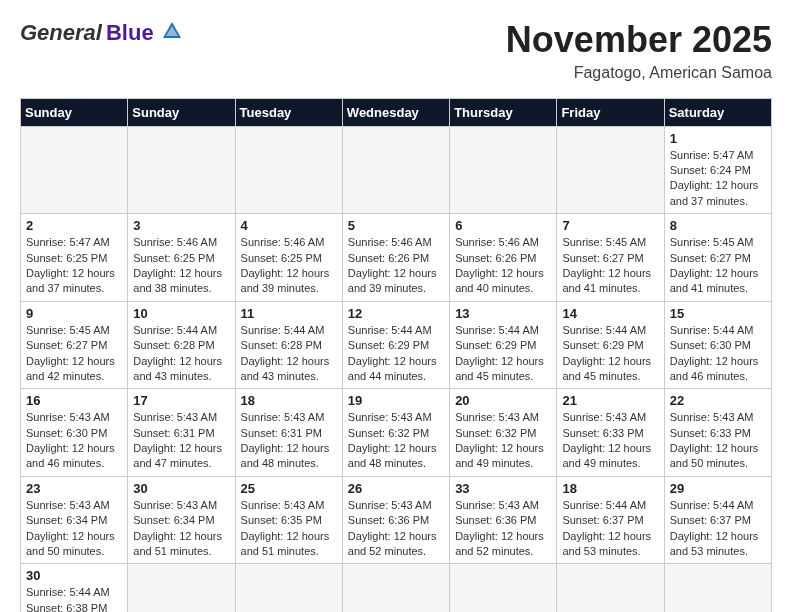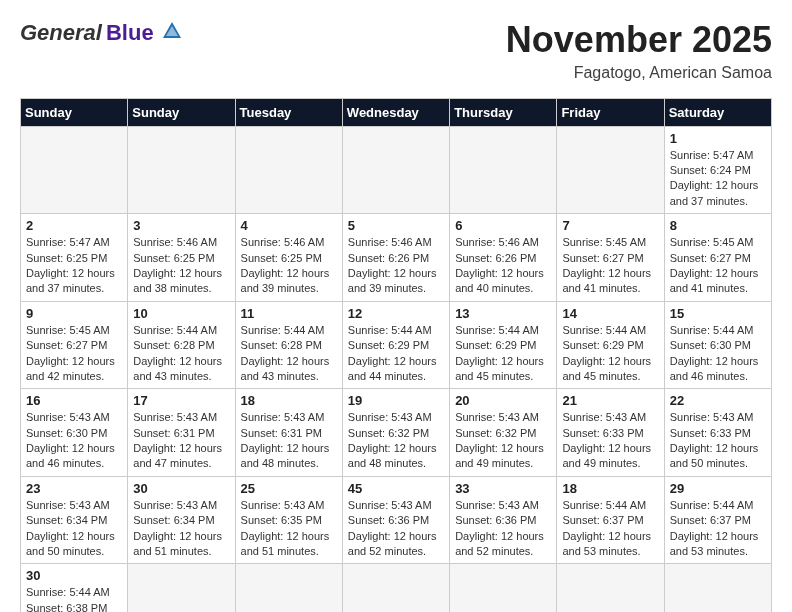--- a/index.html
+++ b/index.html
@@ -287,21 +287,21 @@
 Sunset: 6:34 PM
 Daylight: 12 hours and 51 minutes.</div>
         </td>
         <td>
           <span class="day-number">25</span>
           <div class="day-info" style="white-space: pre-line;">Sunrise: 5:43 AM
 Sunset: 6:35 PM
 Daylight: 12 hours and 51 minutes.</div>
         </td>
         <td>
-          <span class="day-number">45</span>
+          <span class="day-number">26</span>
           <div class="day-info" style="white-space: pre-line;">Sunrise: 5:43 AM
 Sunset: 6:36 PM
 Daylight: 12 hours and 52 minutes.</div>
         </td>
         <td>
           <span class="day-number">33</span>
           <div class="day-info" style="white-space: pre-line;">Sunrise: 5:43 AM
 Sunset: 6:36 PM
 Daylight: 12 hours and 52 minutes.</div>
         </td>

